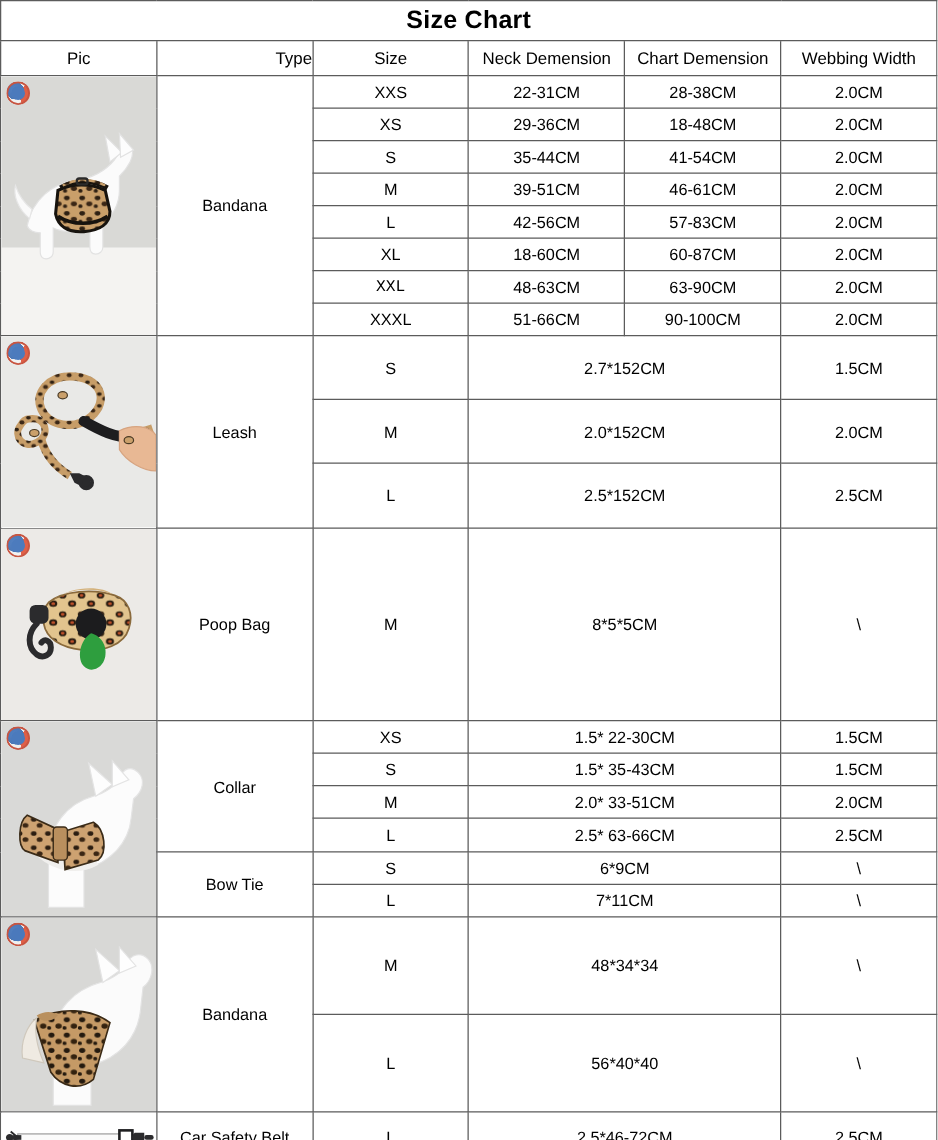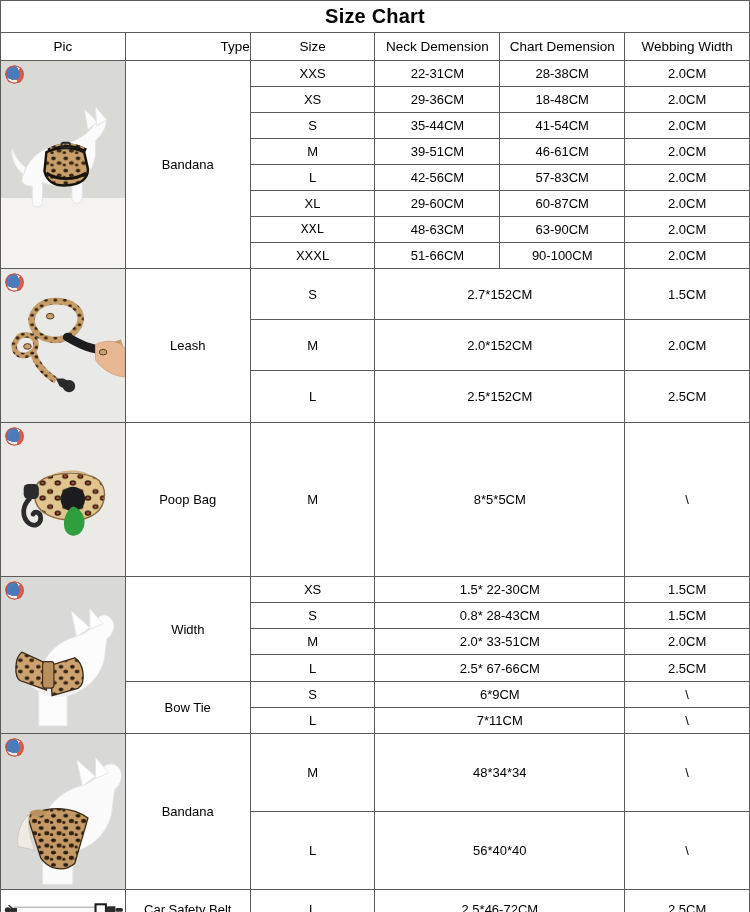--- a/index.html
+++ b/index.html
@@ -198,21 +198,21 @@
       <td class="web-cell">2.0CM</td>
     </tr>
     <tr>
       <td class="size-cell" style="height:25px;">L</td>
       <td class="dim-cell">42-56CM</td>
       <td class="dim-cell">57-83CM</td>
       <td class="web-cell">2.0CM</td>
     </tr>
     <tr>
       <td class="size-cell" style="height:25px;margin-top:48px;">XL</td>
-      <td class="dim-cell">29-60CM</td>
+      <td class="dim-cell">18-60CM</td>
       <td class="dim-cell">60-87CM</td>
       <td class="web-cell">2.0CM</td>
     </tr>
     <tr>
       <td class="size-cell" style="height:25px;font-family:Liberation Mono, monospace;">XXL</td>
       <td class="dim-cell">48-63CM</td>
       <td class="dim-cell">63-90CM</td>
       <td class="web-cell">2.0CM</td>
     </tr>
     <tr>
@@ -336,38 +336,38 @@
               <path d="M22 72 L48 84 L48 112 L20 102 C14 98 14 78 22 72 Z" fill="url(#leo4)" stroke="#3a2b18" stroke-width="1.4"></path>
 
               <path d="M78 78 L52 86 L54 118 L82 110 C90 104 88 84 78 78 Z" fill="url(#leo4)" stroke="#3a2b18" stroke-width="1.4"></path>
 
               <rect x="44" y="82" width="12" height="28" rx="3" fill="#b98f5e" stroke="#3a2b18" stroke-width="1.2"></rect>
             </svg>
           </div>
           <div class="wm"></div>
         </div>
       </td>
-      <td class="type-cell" rowspan="4">Width</td>
+      <td class="type-cell" rowspan="4">Collar</td>
       <td class="size-cell" style="height:25px;">XS</td>
       <td class="dim-cell" colspan="2">1.5* 22-30CM</td>
       <td class="web-cell">1.5CM</td>
     </tr>
     <tr>
       <td class="size-cell" style="height:25px;">S</td>
-      <td class="dim-cell" colspan="2">0.8* 28-43CM</td>
+      <td class="dim-cell" colspan="2">1.5* 35-43CM</td>
       <td class="web-cell">1.5CM</td>
     </tr>
     <tr>
       <td class="size-cell" style="height:25px;">M</td>
       <td class="dim-cell" colspan="2">2.0* 33-51CM</td>
       <td class="web-cell">2.0CM</td>
     </tr>
     <tr>
       <td class="size-cell" style="height:26px;">L</td>
-      <td class="dim-cell" colspan="2">2.5* 67-66CM</td>
+      <td class="dim-cell" colspan="2">2.5* 63-66CM</td>
       <td class="web-cell">2.5CM</td>
     </tr>
     <tr>
       <td class="type-cell" rowspan="2">Bow Tie</td>
       <td class="size-cell" style="height:25px;">S</td>
       <td class="dim-cell" colspan="2">6*9CM</td>
       <td class="web-cell">\</td>
     </tr>
     <tr>
       <td class="size-cell" style="height:25px;">L</td>

